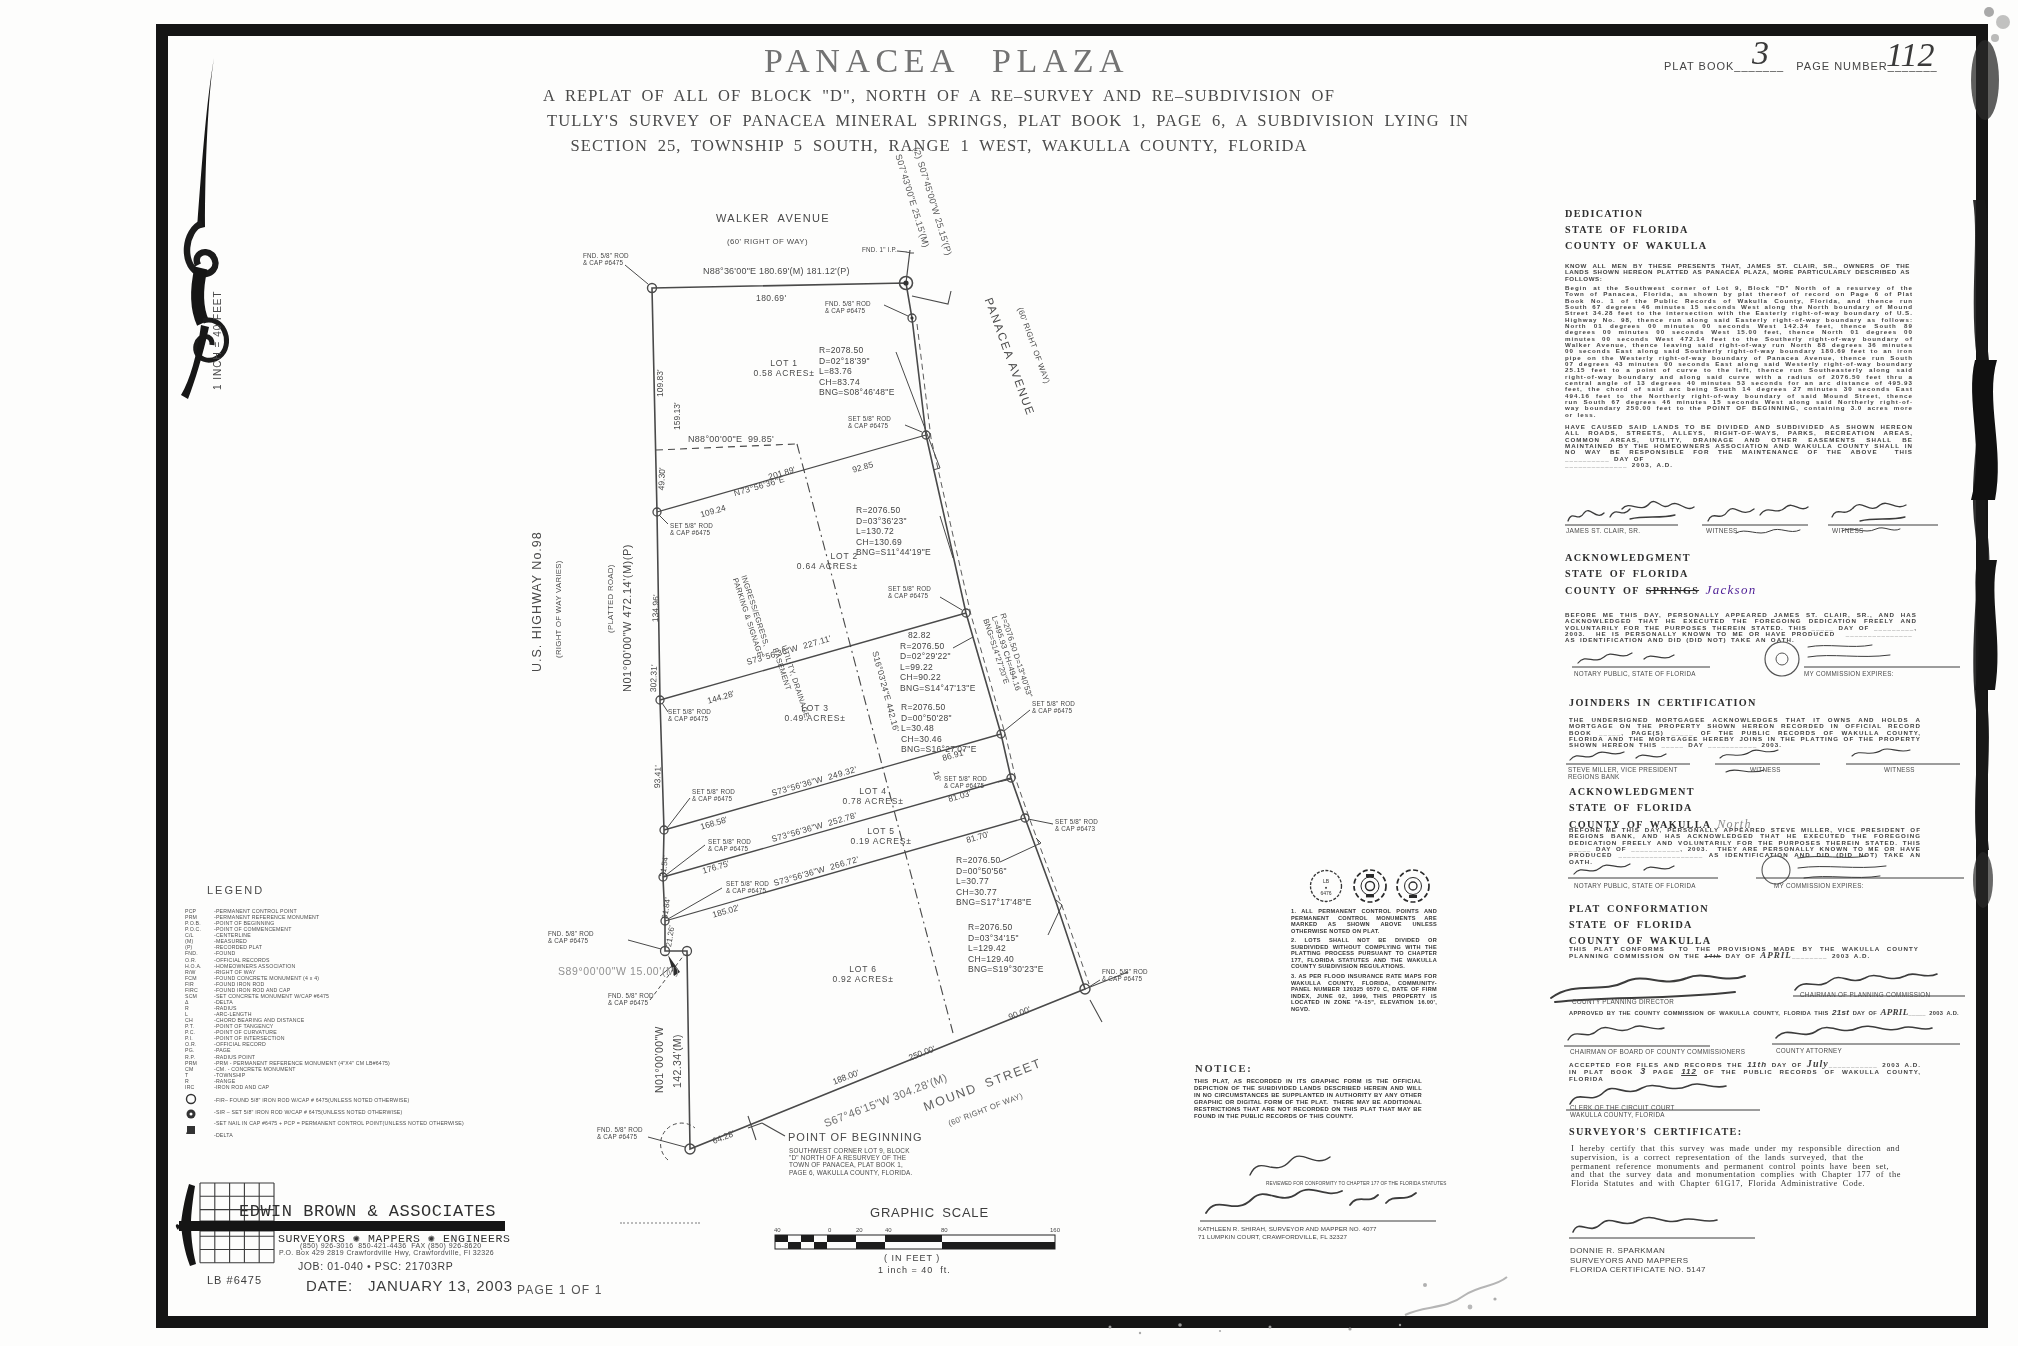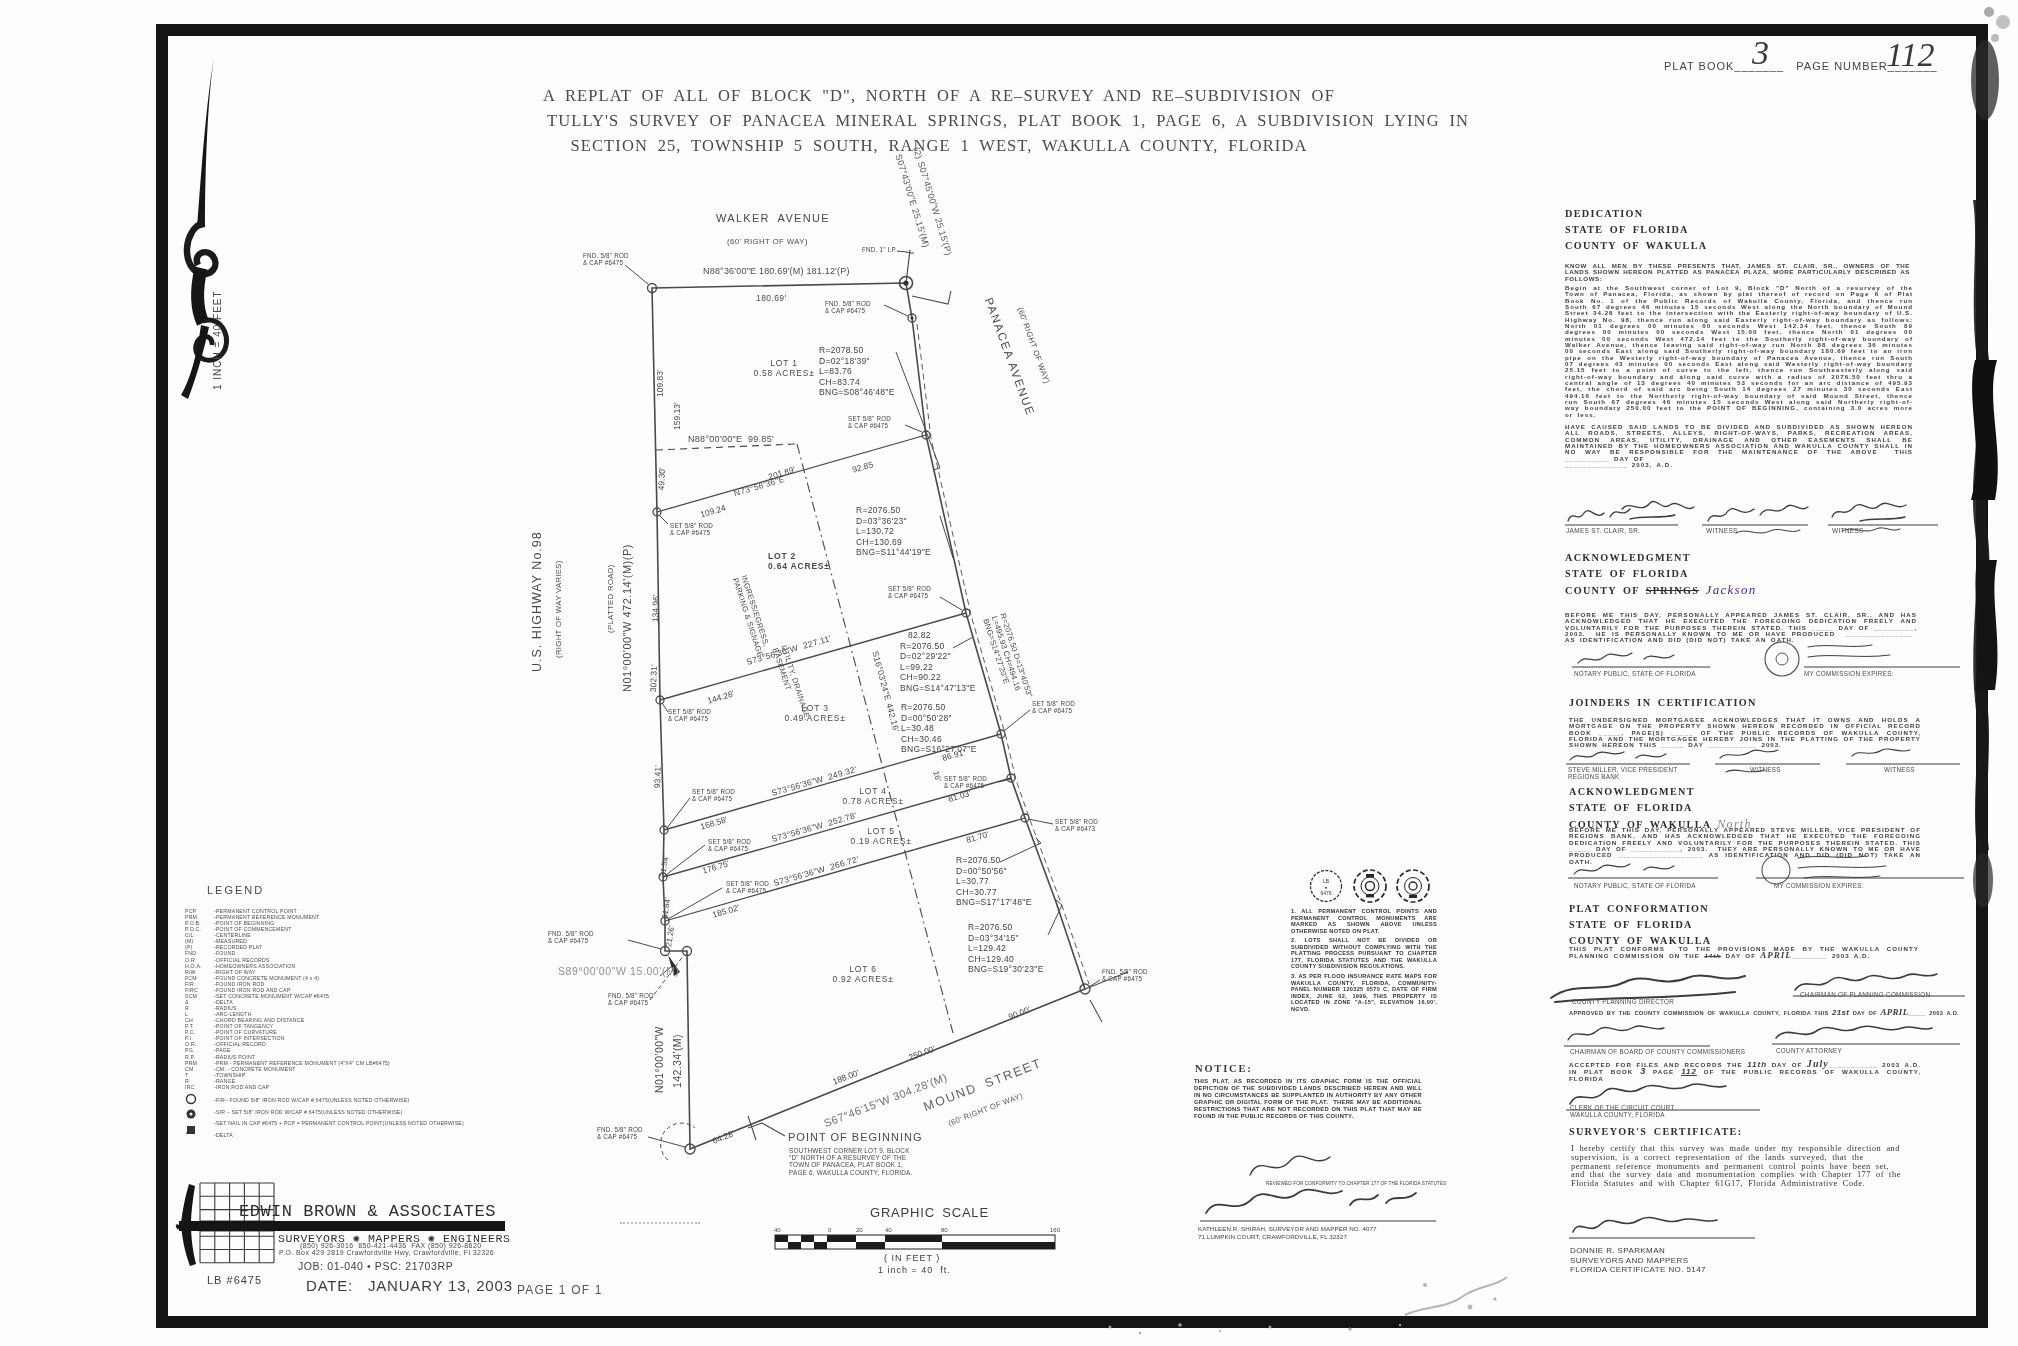--- a/index.html
+++ b/index.html
@@ -15,20 +15,21 @@
 .cd{font-size:8.5px;line-height:10.6px;letter-spacing:0.3px;color:#424242;}
 .sig{stroke:#3c3c3c;fill:none;stroke-linecap:round;}
 .ln{stroke:#4a4a4a;fill:none;}
 </style>
 </head>
 <body>
 <div id="page">
 
 <div class="abs" style="left:156px;top:24px;width:1808px;height:1280px;border:12px solid #151515;"></div>
 
+<div class="abs ser" style="left:764px;top:42px;white-space:nowrap;font-size:34px;letter-spacing:5.5px;word-spacing:20px;color:#737373;">PANACEA PLAZA</div>
 
 <div class="abs ser" style="left:409px;top:86px;width:1060px;text-align:center;font-size:16.5px;letter-spacing:1.1px;word-spacing:4.5px;color:#4a4a4a;white-space:nowrap;">A REPLAT OF ALL OF BLOCK "D", NORTH OF A RE–SURVEY AND RE–SUBDIVISION OF</div>
 
 <div class="abs ser" style="left:409px;top:111px;width:1060px;text-align:right;font-size:16.5px;letter-spacing:1.1px;word-spacing:4.5px;color:#4a4a4a;white-space:nowrap;">TULLY'S SURVEY OF PANACEA MINERAL SPRINGS, PLAT BOOK 1, PAGE 6, A SUBDIVISION LYING IN</div>
 
 <div class="abs ser" style="left:409px;top:136px;width:1060px;text-align:center;font-size:16.5px;letter-spacing:1.1px;word-spacing:4.5px;color:#4a4a4a;white-space:nowrap;">SECTION 25, TOWNSHIP 5 SOUTH, RANGE 1 WEST, WAKULLA COUNTY, FLORIDA</div>
 
 <div class="abs" style="left:1664px;top:60px;font-size:11px;letter-spacing:1px;color:#454545;">PLAT BOOK_______&nbsp;&nbsp;&nbsp;PAGE NUMBER_______</div>
 
 <div class="abs" style="left:1752px;top:34px;font-family:'Liberation Serif',serif;font-style:italic;font-size:34px;color:#3a3a3a;">3</div>
@@ -193,21 +194,21 @@
 <div class="abs lbl" style="left:848px;top:415px;">SET 5/8" ROD<br>&amp; CAP #6475</div>
 
 <div class="abs" style="left:530px;top:672px;font-size:12.5px;letter-spacing:1px;color:#4a4a4a;transform:rotate(-90deg);transform-origin:left top;white-space:nowrap;">U.S. HIGHWAY No.98</div>
 
 <div class="abs" style="left:554px;top:658px;font-size:7.8px;letter-spacing:0.3px;color:#4a4a4a;transform:rotate(-90deg);transform-origin:left top;white-space:nowrap;">(RIGHT OF WAY VARIES)</div>
 
 <div class="abs" style="left:606px;top:633px;font-size:7.8px;letter-spacing:0.3px;color:#4a4a4a;transform:rotate(-90deg);transform-origin:left top;white-space:nowrap;">(PLATTED ROAD)</div>
 
 <div class="abs" style="left:621px;top:692px;font-size:11px;letter-spacing:0.5px;color:#4a4a4a;transform:rotate(-90deg);transform-origin:left top;white-space:nowrap;">N01°00'00"W 472.14'(M)(P)</div>
 
-<div class="abs" style="left:768px;top:551px;width:90px;text-align:left;font-size:8.5px;letter-spacing:0.8px;color:#4a4a4a;font-weight:bold;">LOT 2<br>0.64 ACRES±</div>
+<div class="abs" style="left:768px;top:551px;width:90px;text-align:right;font-size:8.5px;letter-spacing:0.8px;color:#4a4a4a;">LOT 2<br>0.64 ACRES±</div>
 
 <div class="abs cd" style="left:856px;top:505px;">R=2076.50<br>D=03°36'23"<br>L=130.72<br>CH=130.69<br>BNG=S11°44'19"E</div>
 
 <div class="abs" style="left:748px;top:574px;width:105px;font-size:7.6px;letter-spacing:0.3px;color:#4a4a4a;transform:rotate(72deg);transform-origin:left top;">INGRESS/EGRESS,<br>PARKING &amp; SIGNAGE</div>
 
 <div class="abs" style="left:788px;top:644px;width:100px;font-size:7.6px;letter-spacing:0.3px;color:#4a4a4a;transform:rotate(72deg);transform-origin:left top;">UTILITY, DRAINAGE,<br>EASEMENT</div>
 
 <div class="abs" style="left:656px;top:490px;font-size:8.5px;color:#4a4a4a;transform:rotate(-87deg);transform-origin:left top;">49.30'</div>
 
 <div class="abs" style="left:650px;top:622px;font-size:8.5px;color:#4a4a4a;transform:rotate(-88deg);transform-origin:left top;">134.96'</div>

